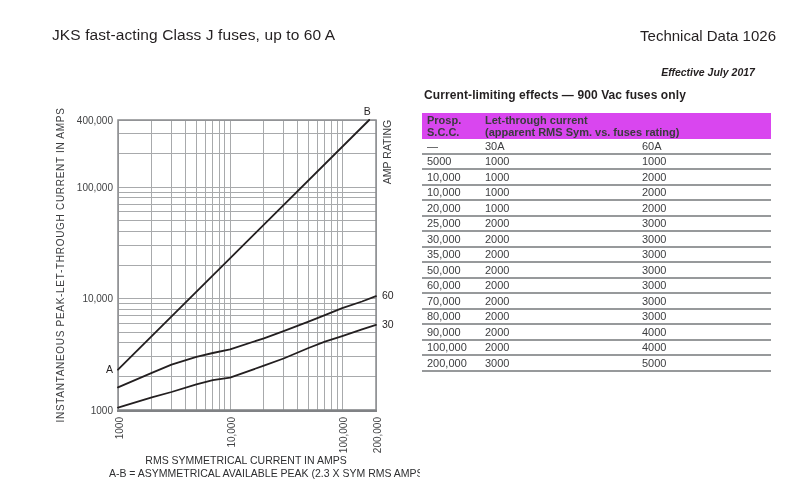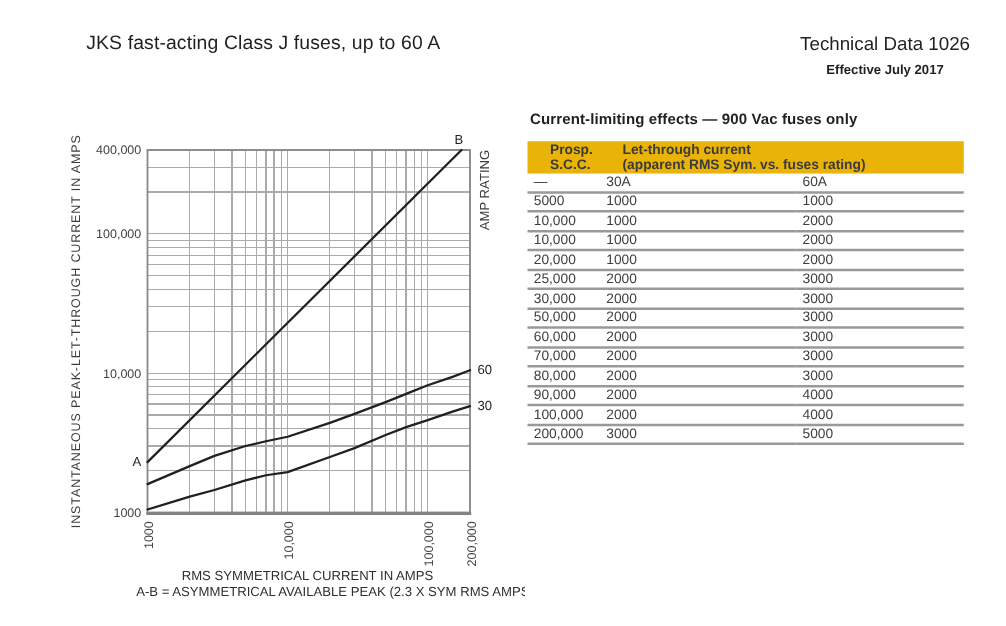--- a/index.html
+++ b/index.html
@@ -1,36 +1,36 @@
 <!DOCTYPE html>
 <html><head>
 <meta charset="utf-8">
 <style>
   html,body{margin:0;padding:0;background:#ffffff;}
   .page{
     position:relative;width:805px;height:501px;background:#fff;overflow:hidden;
     font-family:"Liberation Sans","DejaVu Sans",sans-serif;color:#231f20;
   }
-  .main-title{position:absolute;left:69px;top:26px;font-size:15.5px;font-weight:400;letter-spacing:.1px;}
+  .main-title{position:absolute;left:52px;top:26px;font-size:15.5px;font-weight:400;letter-spacing:.1px;}
   .doc-info{position:absolute;right:29px;top:27px;text-align:center;}
   .doc-ref{font-size:15px;font-weight:400;}
-  .effective{font-size:10.5px;font-weight:700;margin-top:6px;}
+  .effective{font-size:10.5px;font-weight:700;margin-top:22px;font-style:italic;}
   .section-title{position:absolute;font-size:12px;font-weight:700;letter-spacing:.1px;}
   .chart-title{left:60px;top:88px;}
   .table-title{left:424px;top:88px;}
   svg.chart{position:absolute;left:0;top:0;}
   svg.chart text{font-family:"Liberation Sans","DejaVu Sans",sans-serif;}
 
   table.effects{
     position:absolute;left:422px;top:113px;width:349px;
     border-collapse:collapse;table-layout:fixed;color:#3d3e40;
   }
   table.effects th{
-    background:#eab308;text-align:left;font-size:11px;line-height:12px;
-    font-weight:700;padding:1px 0 1px 18px;vertical-align:top;color:#3a3b3d;
+    background:#d946ef;text-align:left;font-size:11px;line-height:12px;
+    font-weight:700;padding:1px 0 1px 5px;vertical-align:top;color:#3a3b3d;
   }
   table.effects td{
     font-size:11px;line-height:11.5px;padding:1.5px 0 .5px 5px;
     border-bottom:2px solid #97999b;background:#fff;
   }
 </style>
 </head>
 <body>
 
 <div class="page">
@@ -159,20 +159,25 @@
           <td>25,000</td>
           <td>2000</td>
           <td>3000</td>
         </tr>
         <tr>
           <td>30,000</td>
           <td>2000</td>
           <td>3000</td>
         </tr>
         <tr>
+          <td>35,000</td>
+          <td>2000</td>
+          <td>3000</td>
+        </tr>
+        <tr>
           <td>50,000</td>
           <td>2000</td>
           <td>3000</td>
         </tr>
         <tr>
           <td>60,000</td>
           <td>2000</td>
           <td>3000</td>
         </tr>
         <tr>

